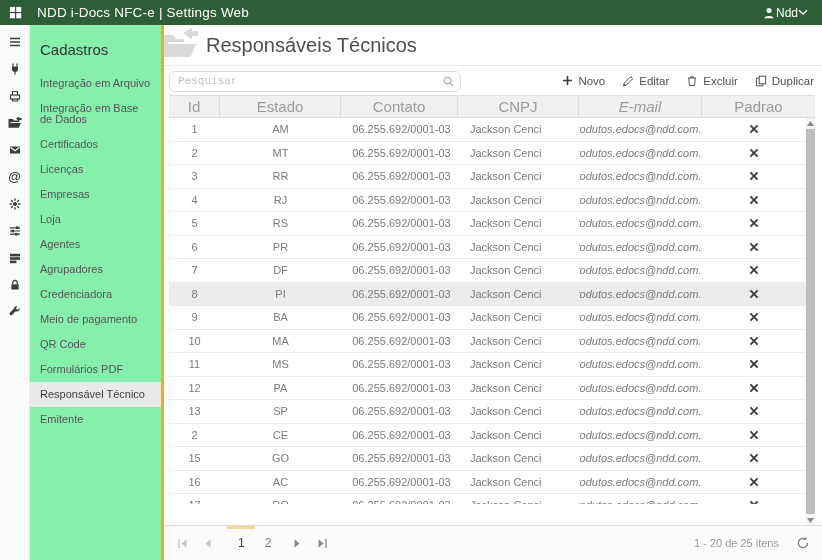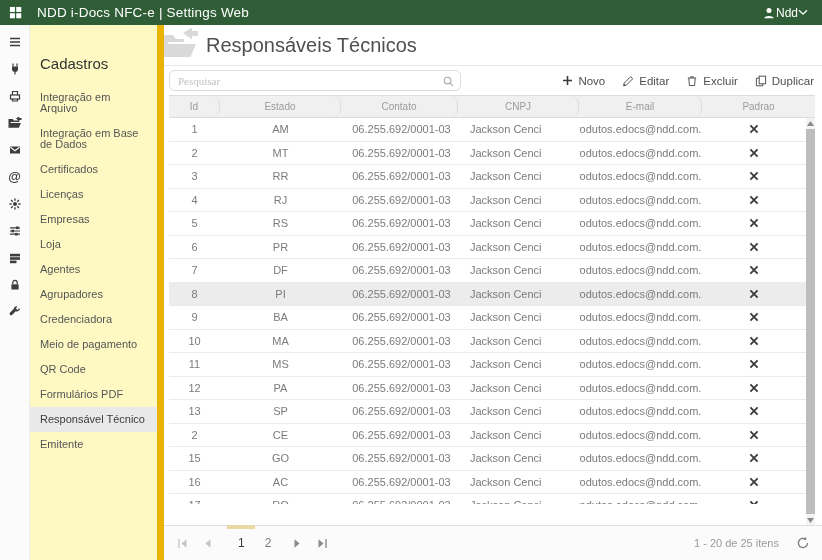--- a/index.html
+++ b/index.html
@@ -16,58 +16,58 @@
   .topbar .user{display:flex;align-items:center;margin-right:14px;font-size:12px;}
   
   .app{display:flex;height:535px;}
   
   .iconbar{width:30px;box-sizing:border-box;background:#fbfbfb;border-right:1px solid #ececec;
     display:flex;flex-direction:column;align-items:center;padding-top:9px;gap:12px;}
   .iconbar .ic{width:15px;height:15px;display:flex;align-items:center;justify-content:center;cursor:pointer;}
   .iconbar .ic svg{display:block;}
   .iconbar .at-glyph{font-size:13px;color:#3c3c3c;font-weight:bold;line-height:1;}
   
-  .sidebar{width:134px;box-sizing:border-box;background:#fef9c3;border-right:7px solid #eab308;padding-top:20px;}
+  .sidebar{width:134px;box-sizing:border-box;background:#86efac;border-right:3px solid #eab308;padding-top:6px;}
   .sidebar-title{font-size:15px;color:#333;padding:10px 10px 13px 10px;font-weight:500;}
   .side-item{font-size:11px;color:#555;padding:7px 10px;cursor:pointer;line-height:11px;}
   .side-item.selected{background:#e9e9e9;color:#3c3c3c;}
   
   .content{flex:1;display:flex;flex-direction:column;background:#fff;min-width:0;}
   .content-header{height:40px;border-bottom:1px solid #e8e8e8;position:relative;overflow:hidden;
     display:flex;align-items:center;flex:none;}
   .content-header .bigicon{position:absolute;left:-5px;top:3px;}
   .page-title{margin-left:42px;font-size:20px;color:#4f4f4f;font-weight:400;}
   
   .toolbar{height:29px;display:flex;align-items:center;flex:none;padding-left:5px;padding-right:8px;}
   .searchbox{position:relative;width:292px;height:21px;flex:none;}
   .searchbox input{width:100%;height:100%;box-sizing:border-box;border:1px solid #ddd;border-radius:6px;
-    padding:0 24px 0 8px;font-size:11px;font-family:Liberation Serif, serif;color:#555;outline:none;}
+    padding:0 24px 0 8px;font-size:11px;font-family:Liberation Mono, monospace;color:#555;outline:none;}
   .searchbox input::placeholder{color:#c2c2c2;}
   .searchbox .mag{position:absolute;right:6px;top:4px;}
   .toolbar .tspacer{flex:1;}
   .tbtn{display:flex;align-items:center;gap:5px;border:none;background:none;padding:0;margin-left:17px;
     font-size:11.5px;color:#4f4f4f;font-family:inherit;cursor:pointer;}
   .tbtn svg{display:block;}
   
   .grid{flex:1;position:relative;min-height:0;}
   .thead{display:flex;height:23px;box-sizing:border-box;background:#f0f0f0;
     border-top:1px solid #dcdcdc;border-bottom:1px solid #dcdcdc;margin:0 7px 0 5px;}
-  .th{font-size:10px;color:#9b9b9b;display:flex;align-items:center;justify-content:center;
-    box-sizing:border-box;border-right:1px solid #dcdcdc;cursor:pointer;border-radius:8px;}
+  .th{font-size:15px;color:#9b9b9b;display:flex;align-items:center;justify-content:center;
+    box-sizing:border-box;border-right:1px solid #dcdcdc;cursor:pointer;}
   .th:last-child{border-right:none;}
   .tbody{position:relative;margin:0 16px 0 5px;overflow:hidden;height:386px;}
   .trow{display:flex;height:23.5px;box-sizing:border-box;border-bottom:1px solid #ebebeb;
     align-items:center;font-size:11px;color:#7b7b7b;cursor:pointer;}
   .trow.hl{background:#ececec;}
   .td{box-sizing:border-box;display:flex;align-items:center;justify-content:center;overflow:hidden;white-space:nowrap;}
   .col-id{width:51px;}
   .col-estado{width:121px;}
   .col-cnpj{width:121px;}
   .col-contato{width:117px;justify-content:flex-start;padding-left:8px;}
-  .col-email{width:123px;}
+  .col-email{width:123px;font-style:italic;}
   .col-padrao{flex:1;}
   .th.col-contato{justify-content:center;padding-left:0;}
   
   .vscroll{position:absolute;top:23px;bottom:0;right:7px;width:9px;background:#f3f3f3;}
   .vscroll .arr{position:absolute;left:0;width:9px;height:10px;display:flex;align-items:center;justify-content:center;cursor:pointer;}
   .vscroll .arr.up{top:0;}
   .vscroll .arr.down{bottom:0;}
   .vscroll .thumb{position:absolute;left:0;top:11px;bottom:11px;width:9px;background:#bdbdbd;cursor:grab;}
   
   .pager{height:34px;flex:none;background:#fbfbfb;border-top:1px solid #dfdfdf;display:flex;align-items:center;

